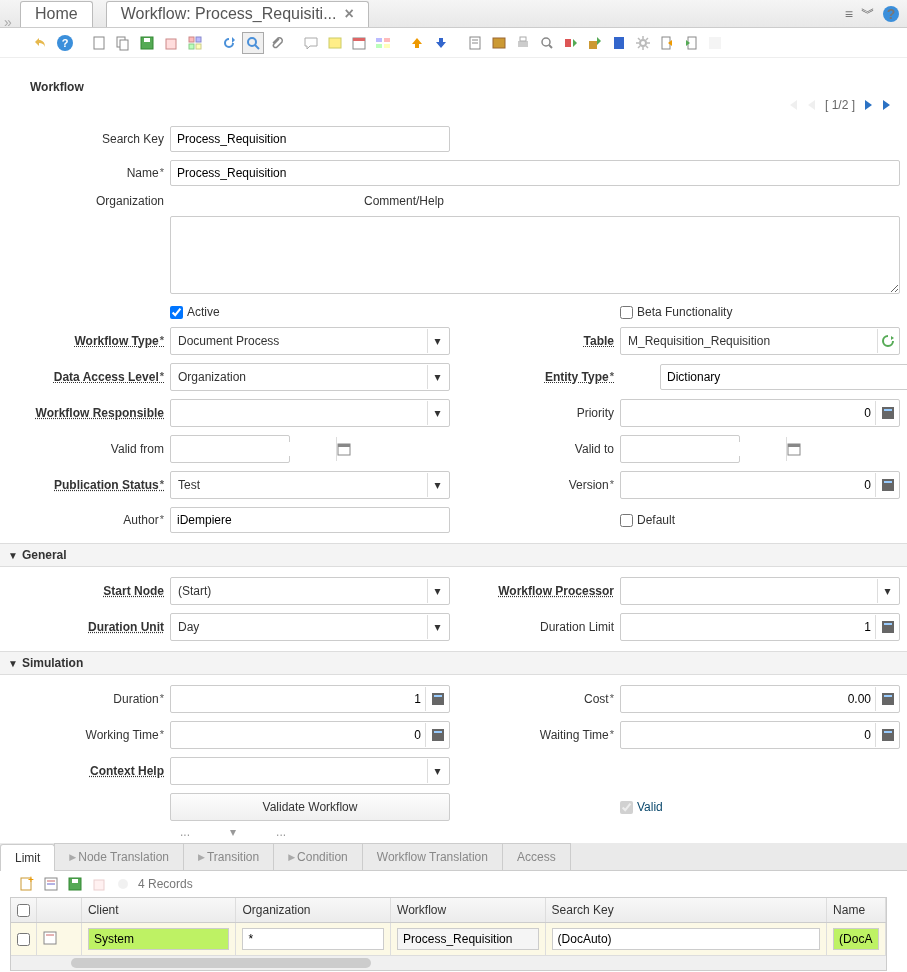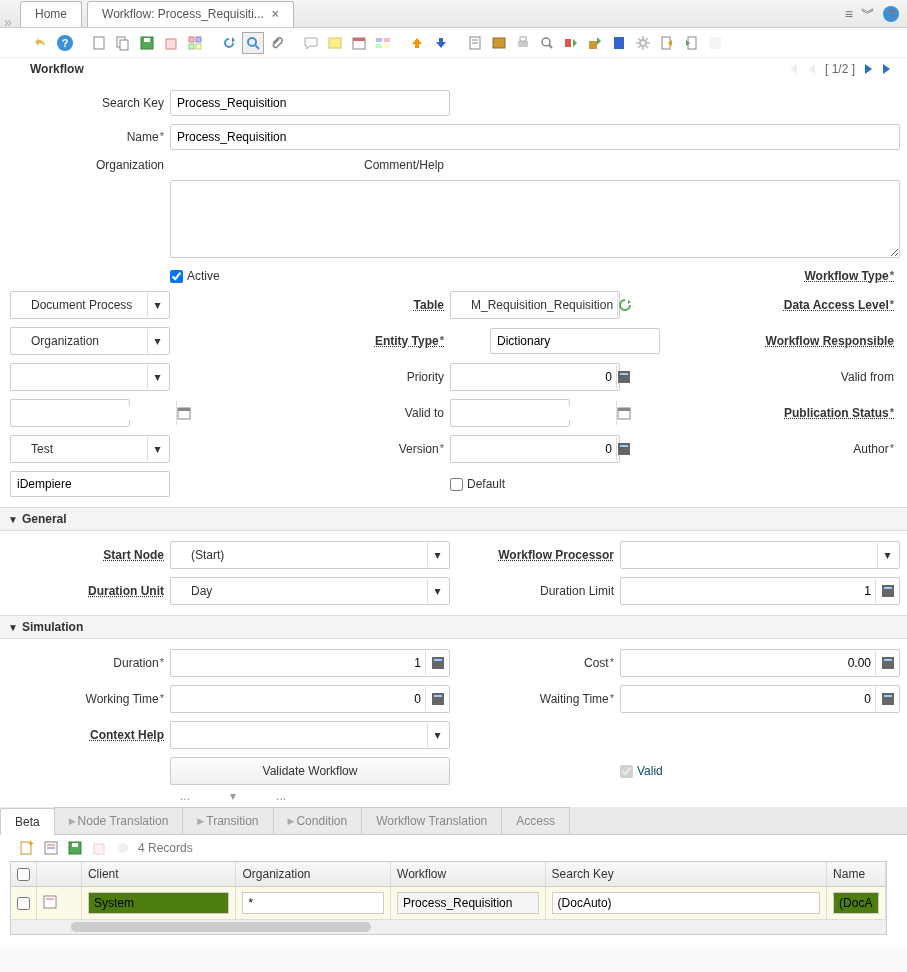--- a/index.html
+++ b/index.html
@@ -1,49 +1,49 @@
 <!DOCTYPE html>
 <html><head>
 <meta charset="utf-8">
 <style>
 * { box-sizing: border-box; margin: 0; padding: 0; font-family: Arial, Helvetica, sans-serif; }
 body { background: #fafafa; font-size: 12px; color: #333; width: 907px; height: 972px; overflow: hidden; position: relative; }
 .topbar { display: flex; align-items: center; height: 28px; background: linear-gradient(#f5f5f5,#e8e8e8); border-bottom: 1px solid #ccc; padding-left: 20px; }
-.tab { height: 26px; padding: 0 14px; display: flex; align-items: center; border: 1px solid #bbb; border-bottom: none; background: #fff; border-radius: 3px 3px 0 0; margin-right: 5px; font-size: 12px; color: #555; }
+.tab { height: 26px; padding: 0 14px; display: flex; align-items: center; border: 1px solid #bbb; border-bottom: none; background: #fff; border-radius: 3px 3px 0 0; margin-right: 13px; font-size: 16px; color: #555; }
 .tab.active { background: #fff; font-weight: normal; }
 .tab-close { margin-left: 8px; font-weight: bold; color: #888; cursor: pointer; }
 .top-right { margin-left: auto; display: flex; align-items: center; gap: 8px; padding-right: 8px; }
 .top-right span { color: #777; font-size: 14px; cursor: pointer; }
 .help-circle { width: 16px; height: 16px; border-radius: 50%; background: #3b8fdb; color: #fff; display: flex; align-items: center; justify-content: center; font-size: 11px; font-weight: bold; }
 
 .toolbar { display: flex; align-items: center; height: 30px; padding: 2px 10px 2px 30px; background: #fff; border-bottom: 1px solid #eee; gap: 2px; }
 .tbtn { width: 22px; height: 22px; display: flex; align-items: center; justify-content: center; border: 1px solid transparent; cursor: pointer; }
 .tbtn.pressed { border: 1px solid #aaa; background: #f0f0f0; }
 .tbtn svg { width: 16px; height: 16px; }
 .tbspacer { width: 8px; }
 
 .header-row { display: flex; align-items: center; padding: 4px 12px 4px 30px; background: #fff; }
 .header-row .title { font-weight: bold; color: #333; }
-.pager { margin-left: auto; display: flex; align-items: center; gap: 6px; color: #666; }
+.pager { margin-left: auto; display: flex; align-items: center; gap: 6px; color: #666; margin-top: 36px; }
 .pager .nav { cursor: pointer; display: flex; }
 .pager .nav.disabled { opacity: 0.3; }
 
 .content { padding: 10px 20px 10px 10px; background: #fff; overflow-y:auto; }
 
 .form-grid { display: grid; grid-template-columns: 160px 280px 170px 280px; column-gap: 0; row-gap: 8px; align-items: center; }
 .lbl { text-align: right; padding-right: 6px; font-size: 12px; color: #333; }
 .lbl.req::after { content: '*'; color: #555; font-size: 11px; vertical-align: top; margin-left: 1px; }
 .lbl.link { text-decoration: underline dotted; cursor: pointer; font-weight: bold; }
 .ctrl { }
 .full-span { grid-column: 2 / 5; }
 
 input[type=text], textarea, .select, .numfield, .datefield { width: 100%; border: 1px solid #ccc; background: #fff; padding: 5px 6px; font-size: 12px; border-radius: 2px; }
 .readonly { background: #f5f5f5; margin-left: 40px; }
 textarea { resize: both; height: 78px; }
-.select { display: flex; align-items: center; justify-content: space-between; cursor: pointer; height: 28px; padding: 0 2px 0 20px; }
+.select { display: flex; align-items: center; justify-content: space-between; cursor: pointer; height: 28px; padding: 0 2px 0 7px; }
 .select .arrow { width: 20px; height: 24px; display: flex; align-items: center; justify-content: center; border-left: 1px solid #ddd; margin-left: 4px; }
 .numfield, .datefield { display: flex; align-items: center; padding: 0 0 0 6px; height: 28px; }
 .numfield input, .datefield input { border: none; outline: none; flex: 1; text-align: right; padding-right: 4px; font-size: 12px; }
 .datefield input { text-align: left; }
 .numfield .calc, .datefield .cal { width: 24px; height: 24px; display: flex; align-items: center; justify-content: center; border-left: 1px solid #ddd; cursor: pointer; }
 .chk-row { display: flex; align-items: center; gap: 4px; }
 .chk-row input { margin: 0; }
 
 .section-header { background: #f4f4f4; border-top: 1px solid #ddd; border-bottom: 1px solid #ddd; padding: 4px 8px; font-weight: bold; font-size: 12px; margin: 10px -20px 10px -10px; display: flex; align-items: center; gap: 4px; cursor: pointer; }
 .section-header .tri { font-size: 10px; }
@@ -65,21 +65,21 @@
 .grid-head { background: linear-gradient(#f8f8f8,#ececec); border-bottom: 1px solid #ccc; }
 .gc { border-right: 1px solid #ddd; padding: 5px 6px; font-size: 12px; overflow: hidden; white-space: nowrap; text-overflow: ellipsis; }
 .gc.check { width: 26px; display:flex; align-items:center; justify-content:center; }
 .gc.icons { width: 46px; display:flex; align-items:center; gap:4px; }
 .gc.c1 { width: 158px; }
 .gc.c2 { width: 158px; }
 .gc.c3 { width: 158px; }
 .gc.c4 { width: 288px; }
 .gc.c5 { width: 60px; }
 .grid-row { background: #fcf9e6; border-bottom: 1px solid #ddd; }
-.grid-row .gc input { width: 100%; border: 1px solid #ccc; padding: 3px 5px; font-size: 12px; background:#4d7c0f; }
+.grid-row .gc input { width: 100%; border: 1px solid #ccc; padding: 3px 5px; font-size: 12px; background:#bef264; }
 .grid-row .gc.c2 input, .grid-row .gc.c3 input, .grid-row .gc.c4 input { background:#fff; }
 .hscroll { height: 14px; background: #f0f0f0; position: relative; }
 .hscroll .thumb { position: absolute; left: 60px; top: 2px; height: 10px; width: 300px; background: #ccc; border-radius: 5px; }
 
 .left-handle { position: absolute; left: 4px; top: 14px; color: #aaa; font-size: 14px; }
 </style>
 </head>
 <body>
 
 <div class="left-handle">»</div>
@@ -301,20 +301,24 @@
 
     <div class="lbl">Comment/Help</div>
     <div class="ctrl full-span"><textarea style=""></textarea></div>
 
     <div></div>
     <div class="ctrl chk-row">
         <input type="checkbox" checked="" style="">
         <span>Active</span>
       </div>
     <div></div>
+    <div class="ctrl chk-row">
+        <input type="checkbox" style="">
+        <span>Beta Functionality</span>
+      </div>
 
     <div class="lbl req link">Workflow Type</div>
     <div class="ctrl">
         <div class="select">
           <span>Document Process</span>
           <span class="arrow">▾</span>
         </div>
       </div>
     <div class="lbl link">Table</div>
     <div class="ctrl">
@@ -533,21 +537,21 @@
   </div>
 
   <div class="mini-toolbar">
     <span>...</span>
     <span>▾</span>
     <span>...</span>
   </div>
 
   <div class="subtabs">
     <div class="subtab active">
-        <span>Beta</span>
+        <span>Limit</span>
       </div>
     <div class="subtab">
         <span class="play">▶</span>
         <span>Node Translation</span>
       </div>
     <div class="subtab">
         <span class="play">▶</span>
         <span>Transition</span>
       </div>
     <div class="subtab">

